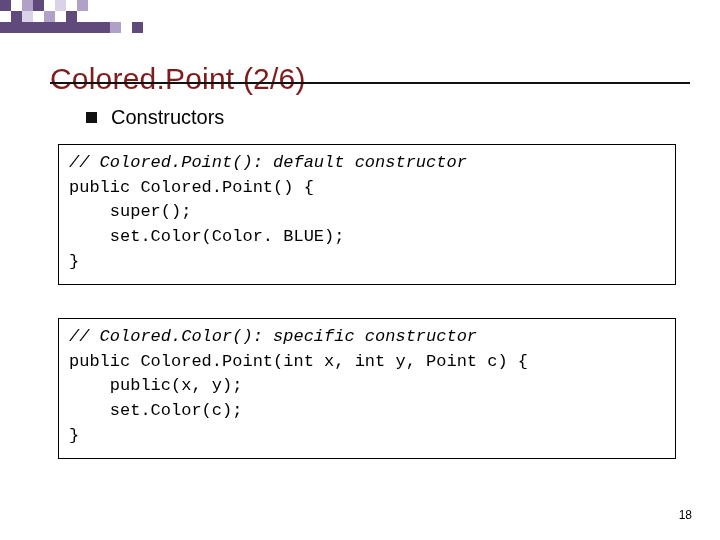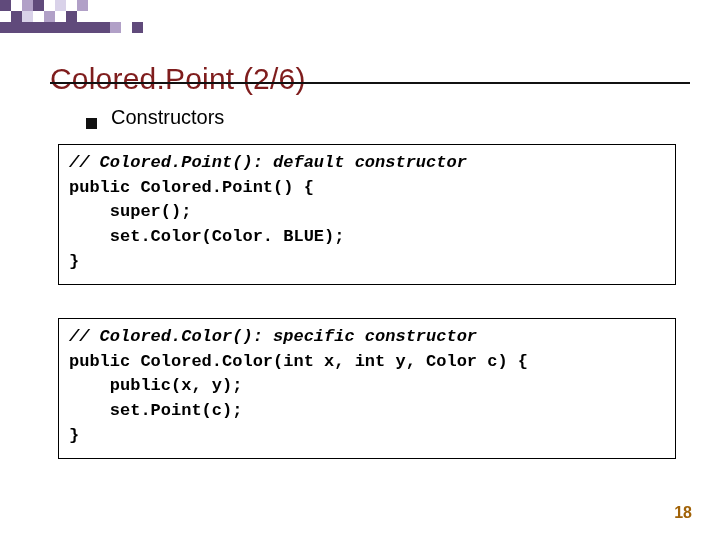--- a/index.html
+++ b/index.html
@@ -45,56 +45,56 @@
     font-weight: normal;
     color: #7f1d1d;
     letter-spacing: 0.2px;
     margin-top: 20px;
   }
   .bullet-row {
     position: absolute;
     left: 86px;
     top: 106px;
     display: flex;
-    align-items: flex-end;
+    align-items: center;
     gap: 14px;
   }
   .bullet-sq {
     width: 11px;
     height: 11px;
     background: #111;
     flex-shrink: 0;
   }
   .bullet-text {
     font-size: 20px;
     color: #000;
   }
   .codebox {
     position: absolute;
     left: 58px;
     right: 44px;
     border: 1px solid #000;
     padding: 6px 10px 10px 10px;
     font-family: "Courier New", Courier, monospace;
     font-size: 17px;
-    font-weight: bold;
+    font-weight: normal;
     line-height: 1.45;
     color: #000;
     white-space: pre;
   }
   .box1 { top: 144px; }
   .box2 { top: 318px; }
   .comment { font-style: italic; }
   .pagenum {
     position: absolute;
     right: 28px;
     bottom: 18px;
-    font-size: 16px;
-    font-weight: bold;
-    color: #a16207;
+    font-size: 12px;
+    font-weight: normal;
+    color: #000000;
   }
 </style>
 </head>
 <body>
 
 <div class="deco">
   <div class="row">
     <div class="sq" style="background:#604a7b"></div>
     <div class="gap"></div>
     <div class="sq" style="background:#b1a0c7"></div>
@@ -126,18 +126,18 @@
   <div class="bullet-text">Constructors</div>
 </div>
 
 <div class="codebox box1"><span class="comment">// Colored.Point(): default constructor</span>
 <span>public Colored.Point() {</span>
 <span>    super();</span>
 <span>    set.Color(Color. BLUE);</span>
 <span>}</span></div>
 
 <div class="codebox box2"><span class="comment">// Colored.Color(): specific constructor</span>
-<span>public Colored.Color(int x, int y, Color c) {</span>
+<span>public Colored.Point(int x, int y, Point c) {</span>
 <span>    public(x, y);</span>
-<span>    set.Point(c);</span>
+<span>    set.Color(c);</span>
 <span>}</span></div>
 
 <div class="pagenum">18</div>
 
 </body></html>

